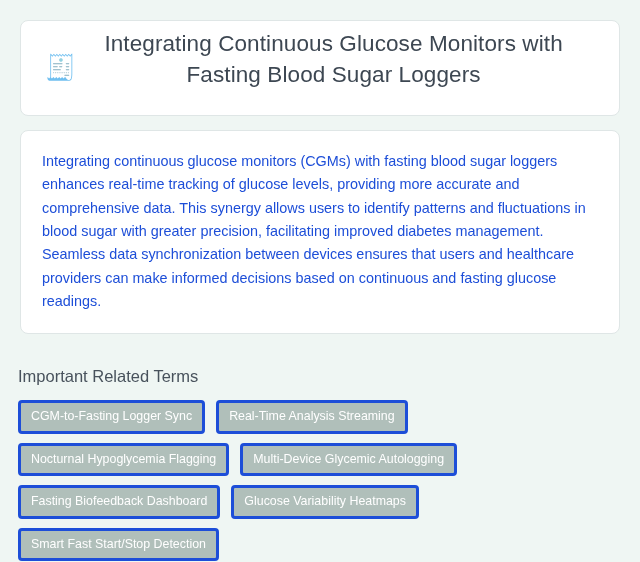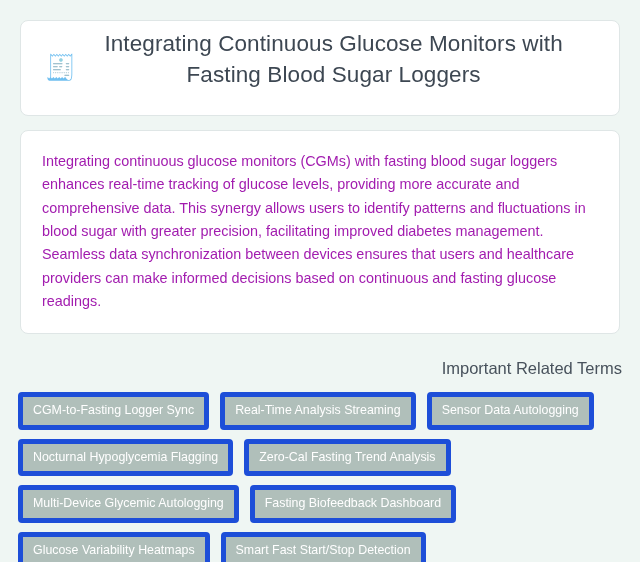--- a/index.html
+++ b/index.html
@@ -67,46 +67,46 @@
   }
 
   
   .summary-card {
     margin-top: 14px;
     padding: 19px 21px 20px 21px;
   }
   .summary-text {
     font-size: 14.4px;
     line-height: 1.62;
-    color: #a21caf;
+    color: #1d4ed8;
     margin: 0;
     text-align: left;
   }
 
   
   .terms-section {
     margin-top: 21px;
     padding: 0 18px;
   }
   .terms-heading {
-    text-align: right;
+    text-align: left;
     font-size: 16.5px;
     font-weight: normal;
     color: #48525c;
-    margin: 4px 0 14px 0;
+    margin: 12px 0 14px 0;
   }
   .tag-list {
     display: flex;
     flex-wrap: wrap;
     gap: 9px 11px;
     align-items: flex-start;
   }
   .tag {
     background: #b0bfba;
-    border: 5px solid #1d4ed8;
+    border: 3px solid #1d4ed8;
     border-radius: 4px;
     color: #ffffff;
     font-size: 12.4px;
     line-height: 1;
     padding: 7px 10px 8px 10px;
     white-space: nowrap;
     box-sizing: border-box;
   }
   .footer-pad {
     height: 24px;
@@ -126,23 +126,21 @@
 
   <div class="card summary-card">
     <p class="summary-text">Integrating continuous glucose monitors (CGMs) with fasting blood sugar loggers enhances real-time tracking of glucose levels, providing more accurate and comprehensive data. This synergy allows users to identify patterns and fluctuations in blood sugar with greater precision, facilitating improved diabetes management. Seamless data synchronization between devices ensures that users and healthcare providers can make informed decisions based on continuous and fasting glucose readings.</p>
   </div>
 
   <div class="terms-section">
     <h2 class="terms-heading">Important Related Terms</h2>
     <div class="tag-list" id="tag-list">
         <span class="tag">CGM-to-Fasting Logger Sync</span>
         <span class="tag">Real-Time Analysis Streaming</span>
-        <span class="tag">Sensor Data Autologging</span>
         <span class="tag">Nocturnal Hypoglycemia Flagging</span>
-        <span class="tag">Zero-Cal Fasting Trend Analysis</span>
         <span class="tag">Multi-Device Glycemic Autologging</span>
         <span class="tag">Fasting Biofeedback Dashboard</span>
         <span class="tag">Glucose Variability Heatmaps</span>
         <span class="tag">Smart Fast Start/Stop Detection</span>
       </div>
   </div>
 
   <div class="footer-pad"></div>
 
 </div>

